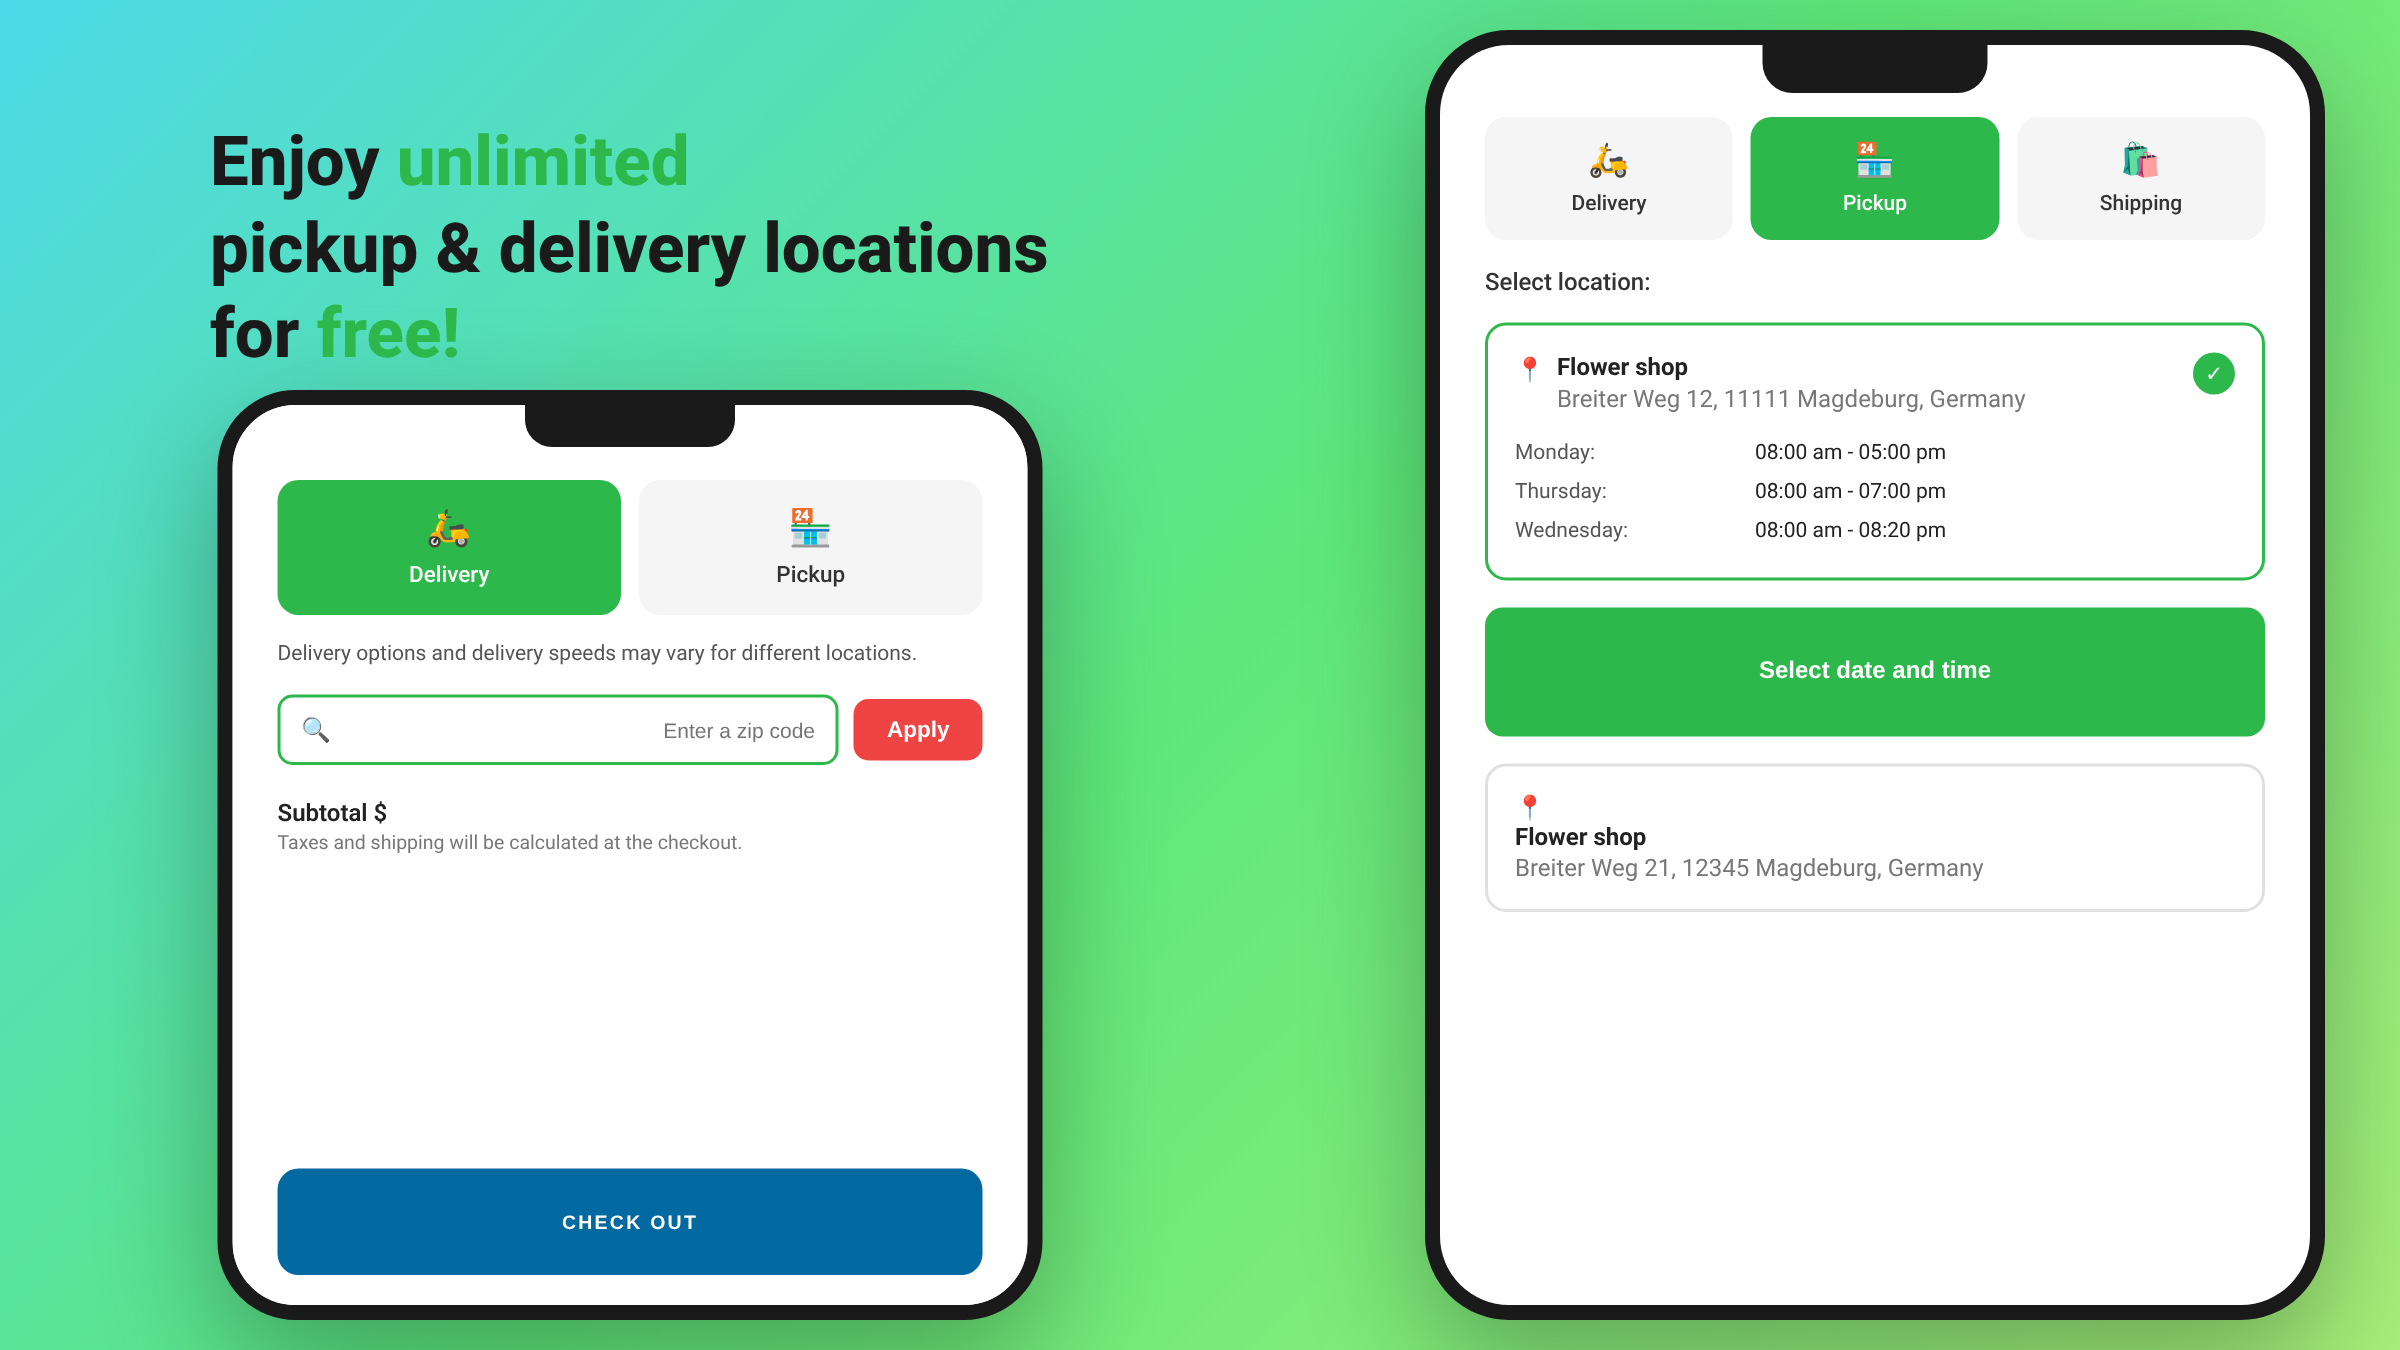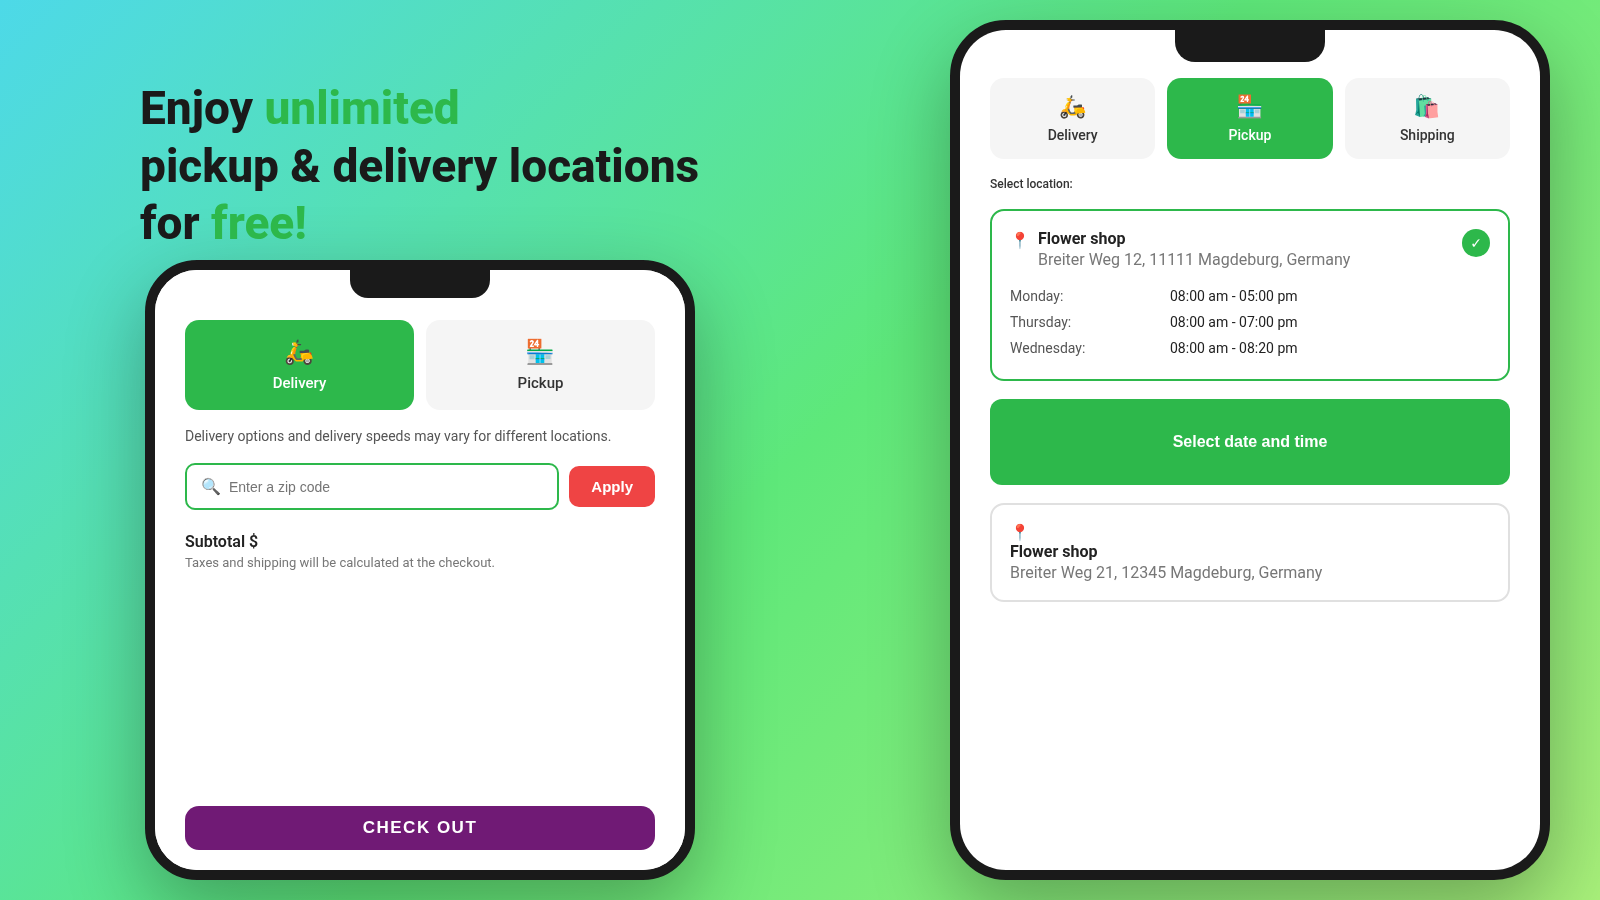--- a/index.html
+++ b/index.html
@@ -113,20 +113,21 @@
       color: #2db84b;
       font-size: 16px;
     }
     .zip-input-wrap input {
       border: none;
       outline: none;
       font-size: 14px;
       color: #4d7c0f;
       flex: 1;
       background: transparent;
+      text-align: right;
     }
     .apply-btn {
       background: #ef4444;
       color: white;
       border: none;
       border-radius: 10px;
       padding: 12px 22px;
       font-size: 15px;
       font-weight: 600;
       cursor: pointer;
@@ -140,26 +141,26 @@
       font-weight: 600;
       color: #222;
     }
     .subtotal-note {
       font-size: 13px;
       color: #777;
       margin-top: 4px;
     }
 
     .checkout-btn {
-      background: #701a75;
+      background: #0369a1;
       color: white;
       border: none;
       border-radius: 14px;
-      padding: 12px;
-      font-size: 17px;
+      padding: 28px;
+      font-size: 13px;
       font-weight: 700;
       letter-spacing: 1.5px;
       cursor: pointer;
       text-align: center;
       margin-top: auto;
     }
 
     
     .phone2 {
       position: absolute;
@@ -216,21 +217,21 @@
     }
     .service-tab2.active {
       background: #2db84b;
       color: white;
     }
     .service-tab2 .tab-icon2 {
       font-size: 22px;
     }
 
     .select-location-label {
-      font-size: 12px;
+      font-size: 16px;
       color: #333;
       font-weight: 500;
     }
 
     .location-card {
       border: 2px solid #e0e0e0;
       border-radius: 14px;
       padding: 18px;
       position: relative;
     }

